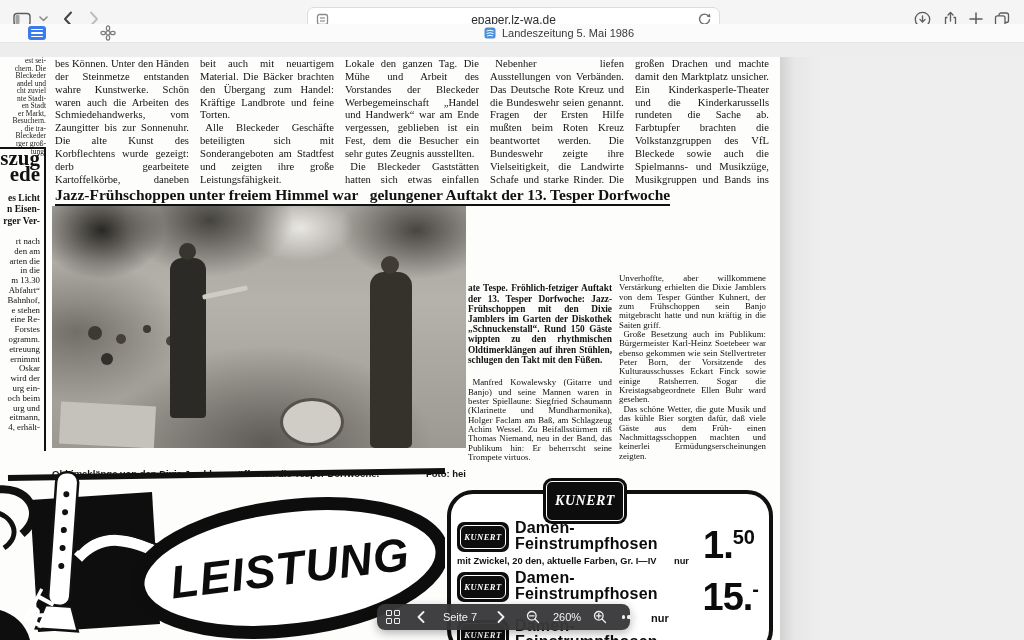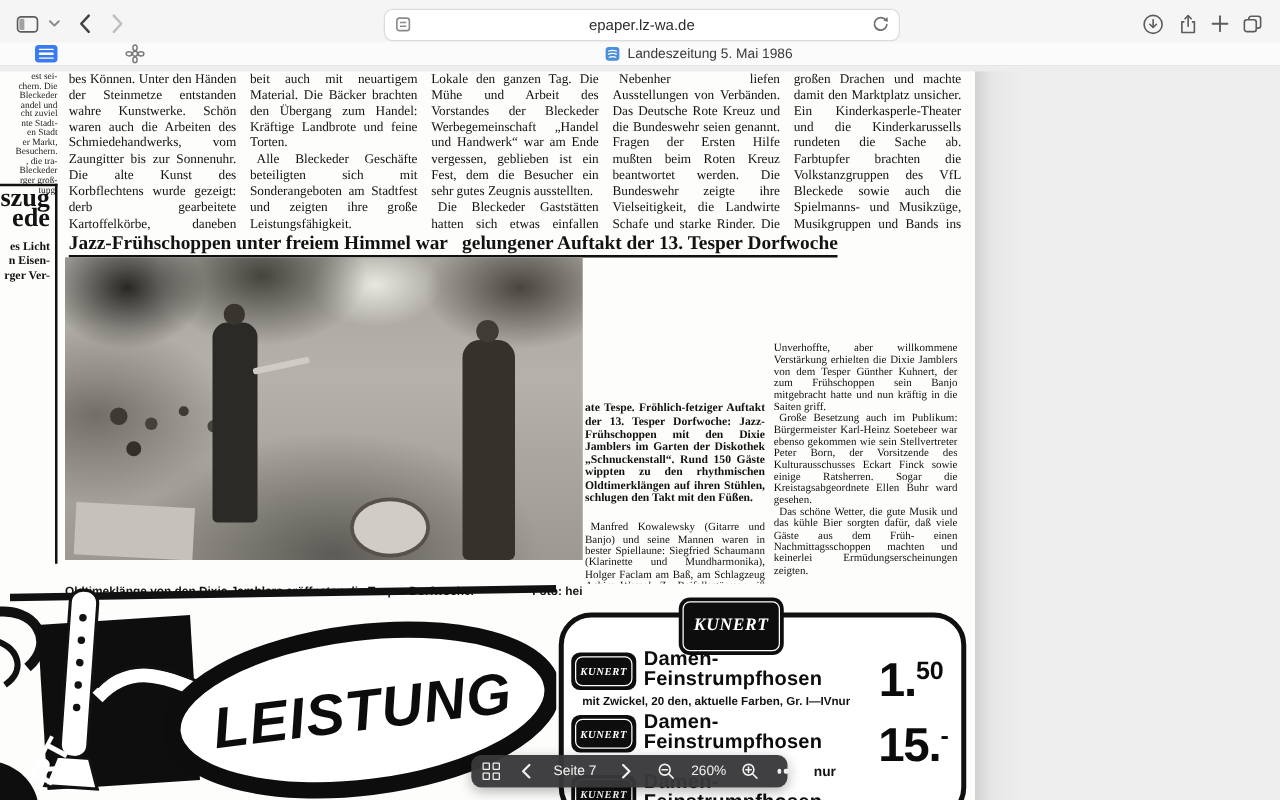--- a/index.html
+++ b/index.html
@@ -7,21 +7,21 @@
           font-family:"Liberation Sans",sans-serif;-webkit-font-smoothing:antialiased;}
   
   .chrome{position:absolute;left:0;top:0;width:1024px;height:38px;background:#f6f5f6;border-bottom:1px solid #dcdbdc;}
   .cbtn{position:absolute;top:9px;width:20px;height:20px;display:flex;align-items:center;justify-content:center;}
   .urlbar{position:absolute;left:307px;top:7px;width:411px;height:24px;background:#ffffff;border:1px solid #dcdcdc;
           border-radius:7px;display:flex;align-items:center;justify-content:center;}
   .u-text{font-size:12px;color:#2d2d2d;}
   .u-ico{position:absolute;left:8px;top:5px;}
   .u-reload{position:absolute;right:7px;top:4px;}
   
-  .tabbar{position:absolute;left:0;top:34px;width:1024px;height:18px;background:#fbfbfb;border-bottom:1px solid #e6e6e6;}
+  .tabbar{position:absolute;left:0;top:24px;width:1024px;height:18px;background:#fbfbfb;border-bottom:1px solid #e6e6e6;}
   .bluedoc{position:absolute;left:28px;top:2px;width:18px;height:14px;background:#3a7bf0;border-radius:3px;
            display:flex;flex-direction:column;justify-content:center;gap:2px;padding:0 3px;box-sizing:border-box;}
   .bluedoc i{display:block;height:1.5px;background:#fff;border-radius:1px;}
   .flower{position:absolute;left:100px;top:1px;}
   .tabtitle{position:absolute;left:484px;top:0;height:18px;display:flex;align-items:center;gap:6px;}
   .tabtitle span{font-size:11px;color:#3a3a3a;}
   
   .viewport{position:absolute;left:0;top:57px;width:1024px;height:583px;overflow:hidden;}
   .graybg{position:absolute;left:780px;top:0;width:244px;height:583px;
           background:linear-gradient(90deg,#d2d2d2 0px,#e7e7e7 14px,#eeeeee 40px,#eeeeee 100%);}
@@ -67,21 +67,21 @@
   
   .caption{position:absolute;left:52px;top:395px;width:414px;display:flex;justify-content:space-between;
            font-size:9.5px;font-weight:bold;color:#141414;margin-top:16px;}
   
   .bighead{position:absolute;left:468px;top:146px;width:300px;font-family:"Liberation Serif",serif;font-weight:bold;
            font-size:33px;line-height:31px;letter-spacing:-0.5px;white-space:pre-line;}
   .bodycols{position:absolute;left:468px;top:217px;width:298px;height:193px;display:flex;gap:7px;overflow:hidden;}
   .bcol{font-family:"Liberation Serif",serif;font-size:8.8px;line-height:9.35px;text-align:justify;white-space:pre-line;}
   .bcol.a{width:144px;flex:0 0 144px;}
   .bcol.b{width:147px;flex:0 0 147px;}
-  .lead{font-weight:bold;font-size:9.3px;line-height:10.2px;margin-bottom:4px;margin-top:39px;}
+  .lead{font-weight:bold;font-size:9.3px;line-height:10.2px;margin-bottom:4px;}
   
   .ad{position:absolute;left:0;top:405px;width:780px;height:178px;}
   .ad-art{position:absolute;left:0;top:0;}
   .prodbox{position:absolute;left:447px;top:28px;width:318px;height:158px;border:4px solid #101010;border-radius:26px;background:#fff;}
   .kbadge{position:absolute;background:#0d0d0d;border-radius:9px;display:flex;align-items:center;justify-content:center;}
   .kbadge::before{content:"";position:absolute;inset:3px;border:1.5px solid #fff;border-radius:6px;}
   .kbadge span{position:relative;color:#fff;font-family:"Liberation Serif",serif;font-style:italic;font-weight:bold;letter-spacing:0.5px;}
   .kbadge.big{left:543px;top:16px;width:84px;height:46px;}
   .kbadge.big span{font-size:14px;}
   .kbadge.sm{width:52px;height:30px;border-radius:7px;}
@@ -218,20 +218,40 @@
 , die tra-
 Bleckeder
 rger groß-
 tung.</div>
       <div class="lt-box">
         <div class="lt-title">uszug
 ede</div>
         <div class="lt-sub">es Licht
 n Eisen-
 rger Ver-</div>
+        <div class="lt-body">rt nach
+den am
+arten die
+in die
+m 13.30
+Abfahrt“
+Bahnhof,
+e stehen
+eine Re-
+Forstes
+ogramm.
+etreuung
+ernimmt
+Oskar
+wird der
+urg ein-
+och beim
+urg und
+eitmann,
+4, erhält-</div>
       </div>
 
       <div class="topcols">
         <div class="tcol">bes Können. Unter den Händen der Steinmetze entstanden wahre Kunstwerke. Schön waren auch die Arbeiten des Schmiedehandwerks, vom Zaungitter bis zur Sonnenuhr. Die alte Kunst des Korbflechtens wurde gezeigt: derb gearbeitete Kartoffelkörbe, daneben zierliche Brötchenschalen für den Frühstückstisch.
  Die Zimmerer zeigten Holzbearbeitung, die sich kunstvoll auch im Bleckeder Schloß und in den</div>
         <div class="tcol">beit auch mit neuartigem Material. Die Bäcker brachten den Übergang zum Handel: Kräftige Landbrote und feine Torten.
  Alle Bleckeder Geschäfte beteiligten sich mit Sonderangeboten am Stadtfest und zeigten ihre große Leistungsfähigkeit.
  Für Heinrich Koop, Vorsitzender der Bleckeder Werbegemeinschaft war es zum Schluß wichtig, allen Mitgliedern der Gemeinschaft zu danken.</div>
         <div class="tcol">Lokale den ganzen Tag. Die Mühe und Arbeit des Vorstandes der Bleckeder Werbegemeinschaft „Handel und Handwerk“ war am Ende vergessen, geblieben ist ein Fest, dem die Besucher ein sehr gutes Zeugnis ausstellten.
  Die Bleckeder Gaststätten hatten sich etwas einfallen lassen, es gab saftige „Holzkohlen-Steaks“, bayrisch präsentiert, Weißwurst und Weizenbier. Unter einem großen Lastenfallschirm, an ei-</div>
@@ -294,21 +314,21 @@
 
         <div class="prodbox">
 
           <div class="kbadge sm" style="left:6px;top:28px;">
               <span>KUNERT</span>
             </div>
           <div class="ad-title" style="top:26px;">
             <div>Damen-</div>
               <div>Feinstrumpfhosen</div>
           </div>
-          <div class="ad-fine" style="top:62px;justify-content:center;">
+          <div class="ad-fine" style="top:62px;">
             <span>mit Zwickel, 20 den, aktuelle Farben, Gr. I—IV</span>
               <span>nur</span>
           </div>
           <div class="ad-price" style="right:14px;top:26px;">
             <span>1.</span><span class="sup">50</span>
           </div>
 
           <div class="kbadge sm" style="left:6px;top:78px;">
               <span>KUNERT</span>
             </div>

